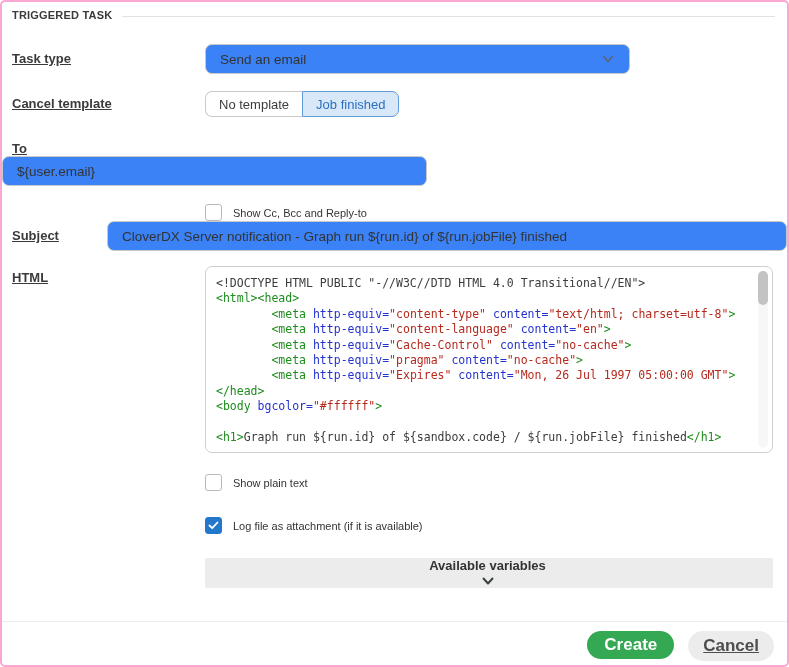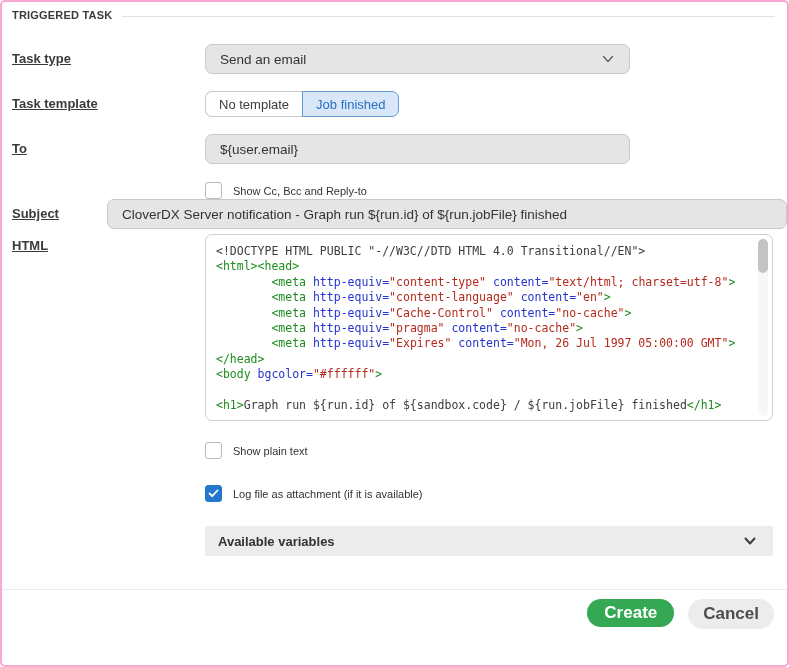--- a/index.html
+++ b/index.html
@@ -17,31 +17,31 @@
   .panel-title { font-size:11px; font-weight:700; color:#3b3b3b; letter-spacing:.2px; white-space:nowrap; }
   .panel-title-line { flex:1; height:1px; background:#e2e2e2; margin-top:2px; }
 
   
   .row { display:flex; align-items:flex-start; }
   .row-label { width:203px; padding-left:10px; font-size:13px; font-weight:700; color:#3a3a3a; padding-top:7px;text-decoration:underline; }
   .row-control { flex:1; }
 
   .mt-task    { margin-top:22px; }
   .mt-tmpl    { margin-top:17px; }
-  .mt-to      { margin-top:17px; }
+  .mt-to      { margin-top:17px;flex-direction:column; }
   .mt-cc      { margin-top:18px; }
   .mt-subj    { }
-  .mt-html    { margin-top:5px; }
+  .mt-html    { margin-top:15px; }
   .mt-plain   { margin-top:21px; }
   .mt-log     { margin-top:26px; }
   .mt-avail   { margin-top:24px; }
 
   
   .select-box, .text-input {
-    height:30px; border:1px solid #c9c9c9; border-radius:7px; background:#e5e5e5;
+    height:30px; border:1px solid #c9c9c9; border-radius:7px; background:#3b82f6;
     display:flex; align-items:center; padding:0 14px; font-size:13.5px; color:#333;
   }
   .w-narrow { width:425px; }
   .w-wide   { width:680px; }
   .select-box { justify-content:space-between; cursor:pointer; }
   .chev { width:14px; height:14px; flex:none; }
 
   
   .segmented { display:flex; }
   .seg-btn {
@@ -84,33 +84,33 @@
   }
   .scrollbar-thumb {
     position:absolute; top:0; left:0; width:10px; height:34px;
     background:#c3c3c3; border-radius:5px;
   }
 
   
   .avail-bar {
     width:568px; height:30px; background:#ececec; border-radius:2px;
     display:flex; align-items:center; justify-content:space-between;
-    padding:0 16px 0 13px; cursor:pointer;
+    padding:0 16px 0 13px; cursor:pointer;flex-direction:column;
   }
   .avail-label { font-size:13px; font-weight:700; color:#333; }
 
   
   .footer-divider { margin-top:33px; border-top:1px solid #ececec; }
   .footer { display:flex; justify-content:flex-end; gap:14px; padding:9px 13px 0 0; }
   .btn {
     height:28px; border:none; border-radius:15px; font-size:17px; font-weight:700;
     font-family:"Liberation Sans", sans-serif; cursor:pointer; display:flex; align-items:center;
   }
   .btn-create { background:#35a853; color:#fff; padding:0 17px; }
-  .btn-cancel { background:#ececec; color:#4d4d4d; padding:15px 15px; }
+  .btn-cancel { background:#ececec; color:#4d4d4d; padding:15px 15px;text-decoration:underline; }
 </style>
 </head>
 <body>
 
 <div class="panel">
 
   <div class="panel-header">
     <span class="panel-title">TRIGGERED TASK</span>
     <span class="panel-title-line"></span>
   </div>
@@ -121,21 +121,21 @@
       <div class="select-box w-narrow">
         <span>Send an email</span>
         <svg class="chev" viewBox="0 0 14 14" fill="none">
             <path d="M2.5 4.5 L7 9.5 L11.5 4.5" stroke="#5f6368" stroke-width="1.4" fill="none" stroke-linecap="round" stroke-linejoin="round"></path>
           </svg>
       </div>
     </div>
   </div>
 
   <div class="row mt-tmpl">
-    <div class="row-label" style="padding-top:5px;">Task template</div>
+    <div class="row-label" style="padding-top:5px;">Cancel template</div>
     <div class="row-control">
       <div class="segmented">
         <div class="seg-btn">No template</div>
         <div class="seg-btn selected">Job finished</div>
       </div>
     </div>
   </div>
 
   <div class="row mt-to">
     <div class="row-label">To</div>

